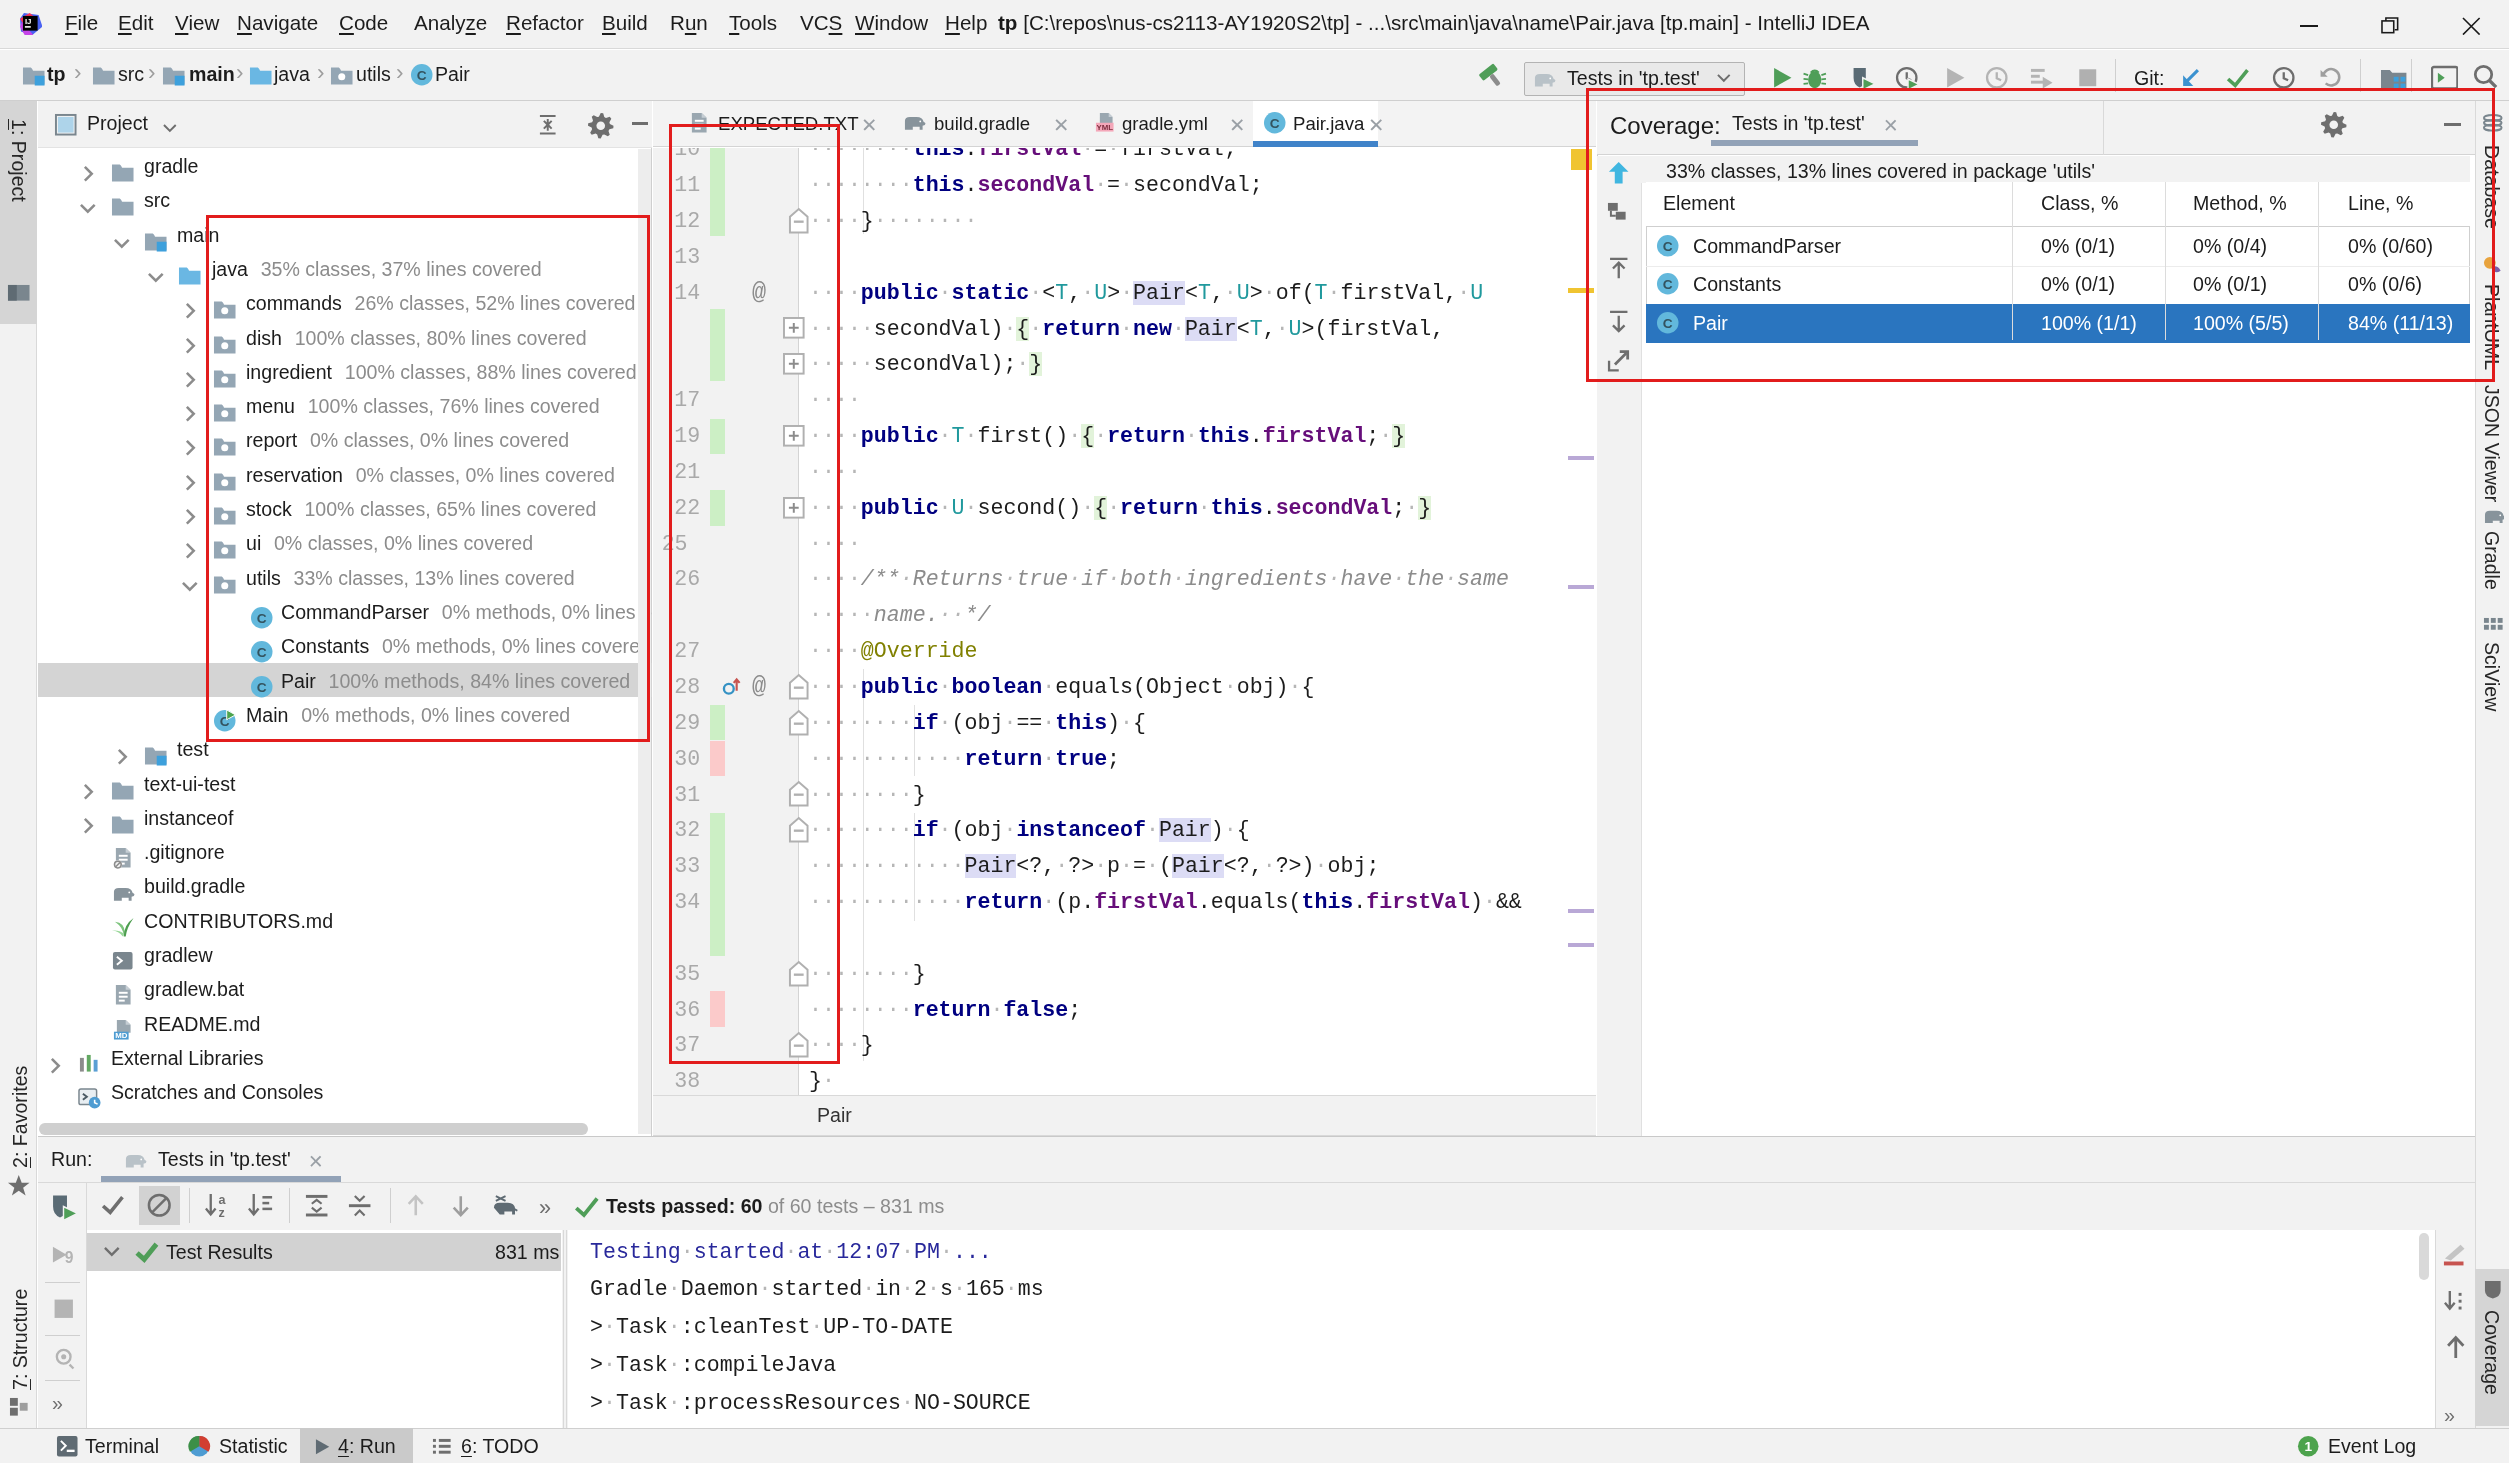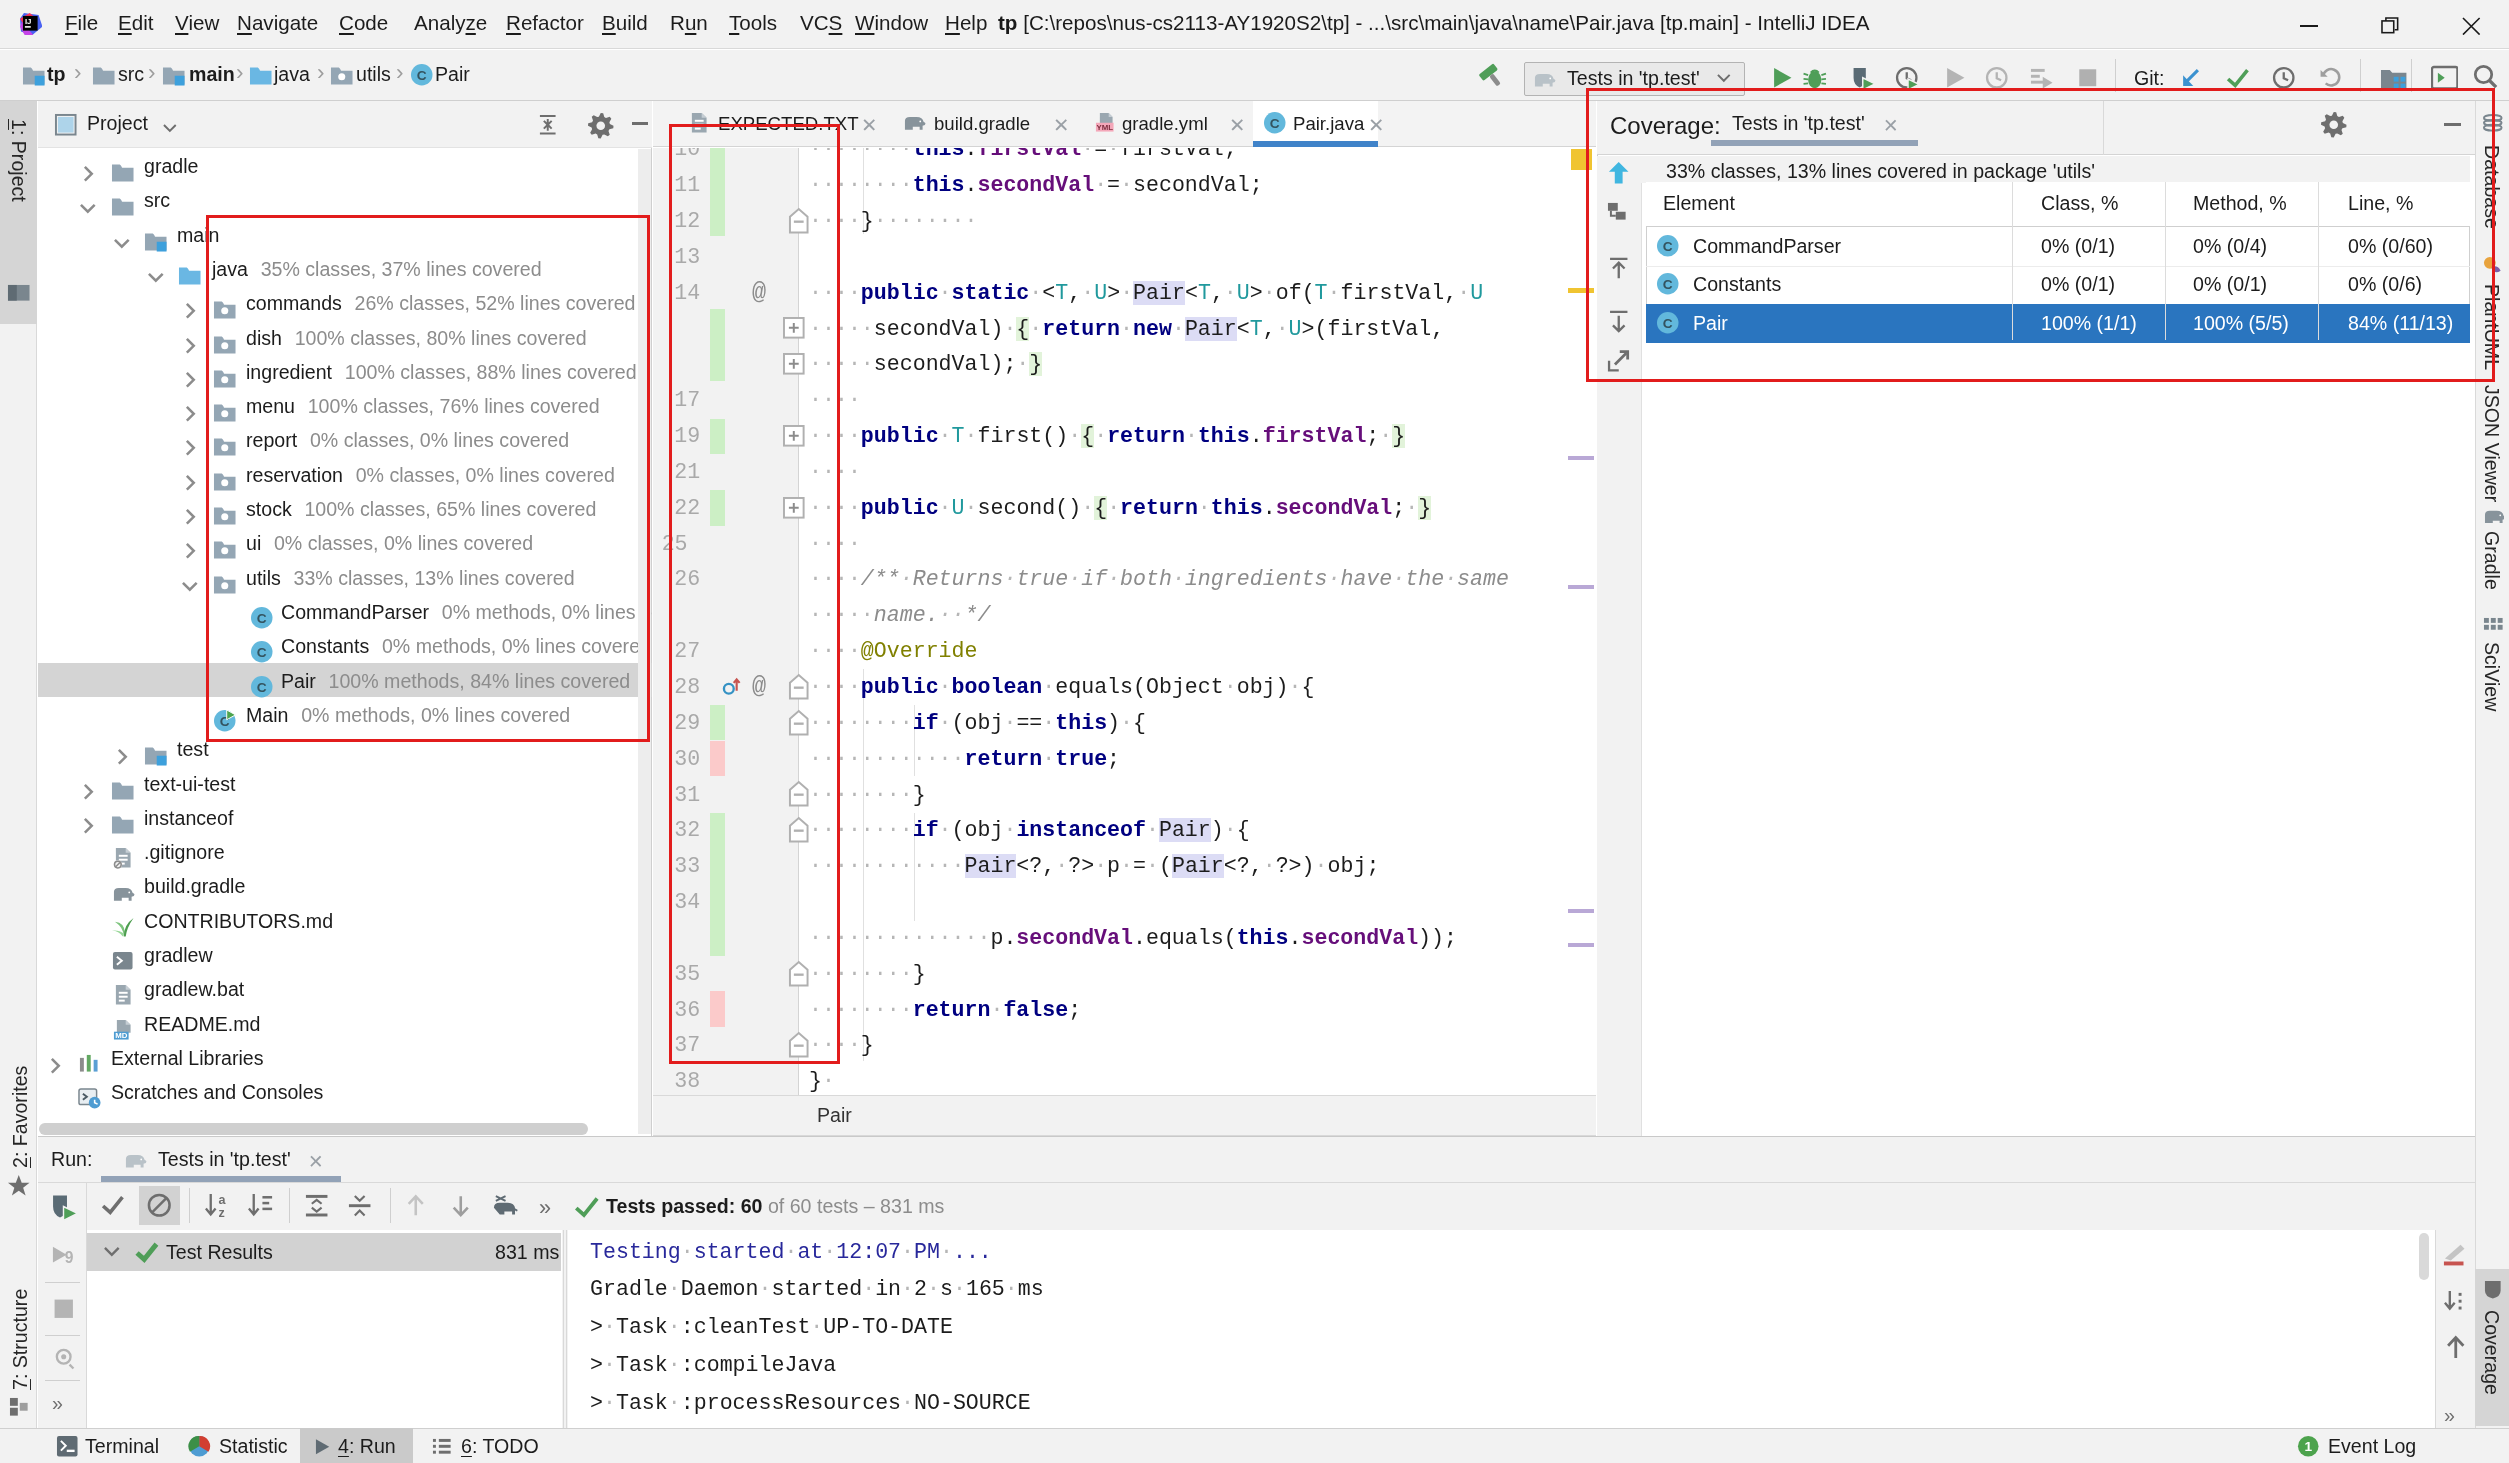--- a/index.html
+++ b/index.html
@@ -548,21 +548,21 @@
 <div class="mono ab" style="left:156px;top:378px;height:36px;line-height:36px"><span class="w">····</span></div>
 <div class="mono ab" style="left:156px;top:413px;height:36px;line-height:36px"><span class="w">····</span><span class="cm">/**</span><span class="cm" style="color:#b6b6b6">·</span><span class="cm">Returns</span><span class="cm" style="color:#b6b6b6">·</span><span class="cm">true</span><span class="cm" style="color:#b6b6b6">·</span><span class="cm">if</span><span class="cm" style="color:#b6b6b6">·</span><span class="cm">both</span><span class="cm" style="color:#b6b6b6">·</span><span class="cm">ingredients</span><span class="cm" style="color:#b6b6b6">·</span><span class="cm">have</span><span class="cm" style="color:#b6b6b6">·</span><span class="cm">the</span><span class="cm" style="color:#b6b6b6">·</span><span class="cm">same</span></div>
 <div class="mono ab" style="left:156px;top:449px;height:36px;line-height:36px"><span class="w">·····</span><span class="cm">name.</span><span class="cm" style="color:#b6b6b6">··</span><span class="cm">*/</span></div>
 <div class="mono ab" style="left:156px;top:485px;height:36px;line-height:36px"><span class="w">····</span><span class="ann">@Override</span></div>
 <div class="mono ab" style="left:156px;top:521px;height:36px;line-height:36px"><span class="w">····</span><span class="kw">public</span><span class="w">·</span><span class="kw">boolean</span><span class="w">·</span>equals(Object<span class="w">·</span>obj)<span class="w">·</span>{</div>
 <div class="mono ab" style="left:156px;top:557px;height:36px;line-height:36px"><span class="w">········</span><span class="kw">if</span><span class="w">·</span>(obj<span class="w">·</span>==<span class="w">·</span><span class="kw">this</span>)<span class="w">·</span>{</div>
 <div class="mono ab" style="left:156px;top:593px;height:36px;line-height:36px"><span class="w">············</span><span class="kw">return</span><span class="w">·</span><span class="kw">true</span>;</div>
 <div class="mono ab" style="left:156px;top:629px;height:36px;line-height:36px"><span class="w">········</span>}</div>
 <div class="mono ab" style="left:156px;top:664px;height:36px;line-height:36px"><span class="w">········</span><span class="kw">if</span><span class="w">·</span>(obj<span class="w">·</span><span class="kw">instanceof</span><span class="w">·</span><span class="hp">Pair</span>)<span class="w">·</span>{</div>
 <div class="mono ab" style="left:156px;top:700px;height:36px;line-height:36px"><span class="w">············</span><span class="hp">Pair</span>&lt;?,<span class="w">·</span>?&gt;<span class="w">·</span>p<span class="w">·</span>=<span class="w">·</span>(<span class="hp">Pair</span>&lt;?,<span class="w">·</span>?&gt;)<span class="w">·</span>obj;</div>
-<div class="mono ab" style="left:156px;top:772px;height:36px;line-height:36px"><span class="w">··············</span>p.<span class="fld">secondVal</span>.equals(<span class="kw">this</span>.<span class="fld">secondVal</span>));</div>
+<div class="mono ab" style="left:156px;top:736px;height:36px;line-height:36px"><span class="w">············</span><span class="kw">return</span><span class="w">·</span>(p.<span class="fld">firstVal</span>.equals(<span class="kw">this</span>.<span class="fld">firstVal</span>)<span class="w">·</span>&amp;&amp;</div>
 <div class="mono ab" style="left:156px;top:808px;height:36px;line-height:36px"><span class="w">········</span>}</div>
 <div class="mono ab" style="left:156px;top:844px;height:36px;line-height:36px"><span class="w">········</span><span class="kw">return</span><span class="w">·</span><span class="kw">false</span>;</div>
 <div class="mono ab" style="left:156px;top:879px;height:36px;line-height:36px"><span class="w">····</span>}</div>
 <div class="mono ab" style="left:156px;top:915px;height:36px;line-height:36px">}<span class="w">·</span></div>
 </div>
 <div class="ab" style="left:653px;top:148px;width:196px;height:947px;overflow:hidden">
 <div class="mono ab" style="left:-3.9px;top:-16.7px;width:51px;text-align:right;line-height:36px;color:#a9a9a9;height:36px">10</div>
 <div class="mono ab" style="left:-3.9px;top:19px;width:51px;text-align:right;line-height:36px;color:#a9a9a9;height:36px">11</div>
 <div class="mono ab" style="left:-3.9px;top:55px;width:51px;text-align:right;line-height:36px;color:#a9a9a9;height:36px">12</div>
 <div class="mono ab" style="left:-3.9px;top:91px;width:51px;text-align:right;line-height:36px;color:#a9a9a9;height:36px">13</div>

